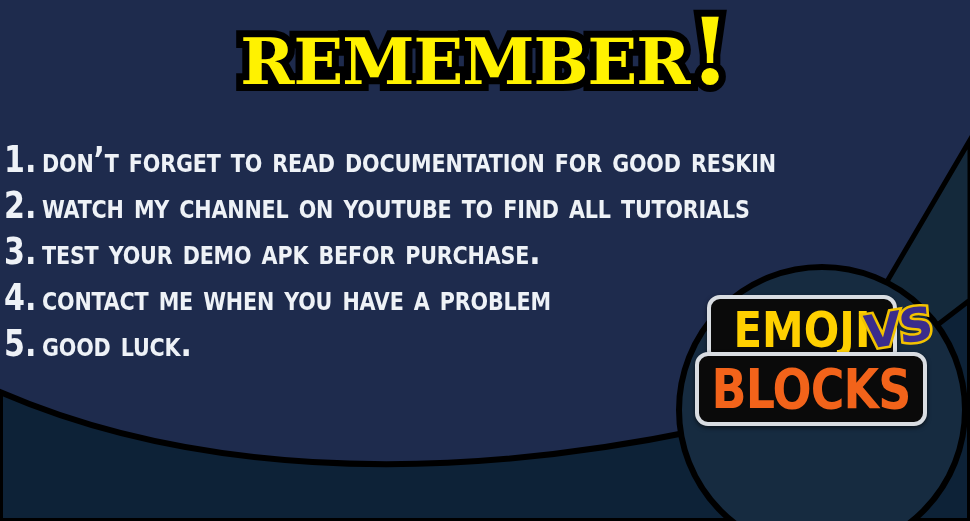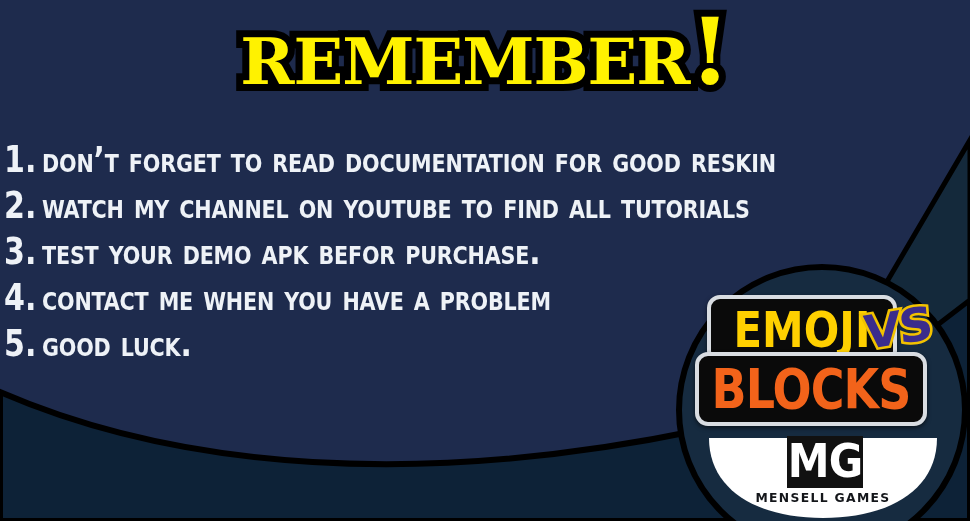--- a/index.html
+++ b/index.html
@@ -268,26 +268,17 @@
       </div>
 
       <div class="plate" id="plate-emoji">
         <span class="plate-word" id="word-emoji">EMOJI</span>
       </div>
 
       <div class="plate" id="plate-blocks">
         <span class="plate-word" id="word-blocks">BLOCKS</span>
       </div>
 
-      <div id="mg-banner">
-        <svg id="mg-swoosh" viewBox="0 0 228 88" preserveAspectRatio="none">
-          <path d="M0,4 L228,4 C228,56 180,84 114,84 C48,84 0,56 0,4 Z" fill="#ffffff"></path>
-        </svg>
-        <div id="mg-box">
-          <span id="mg-letters">MG</span>
-        </div>
-        <div id="mg-sub">MENSELL GAMES</div>
-      </div>
 
     </div>
   </div>
 
 </div>
 
 </body></html>

